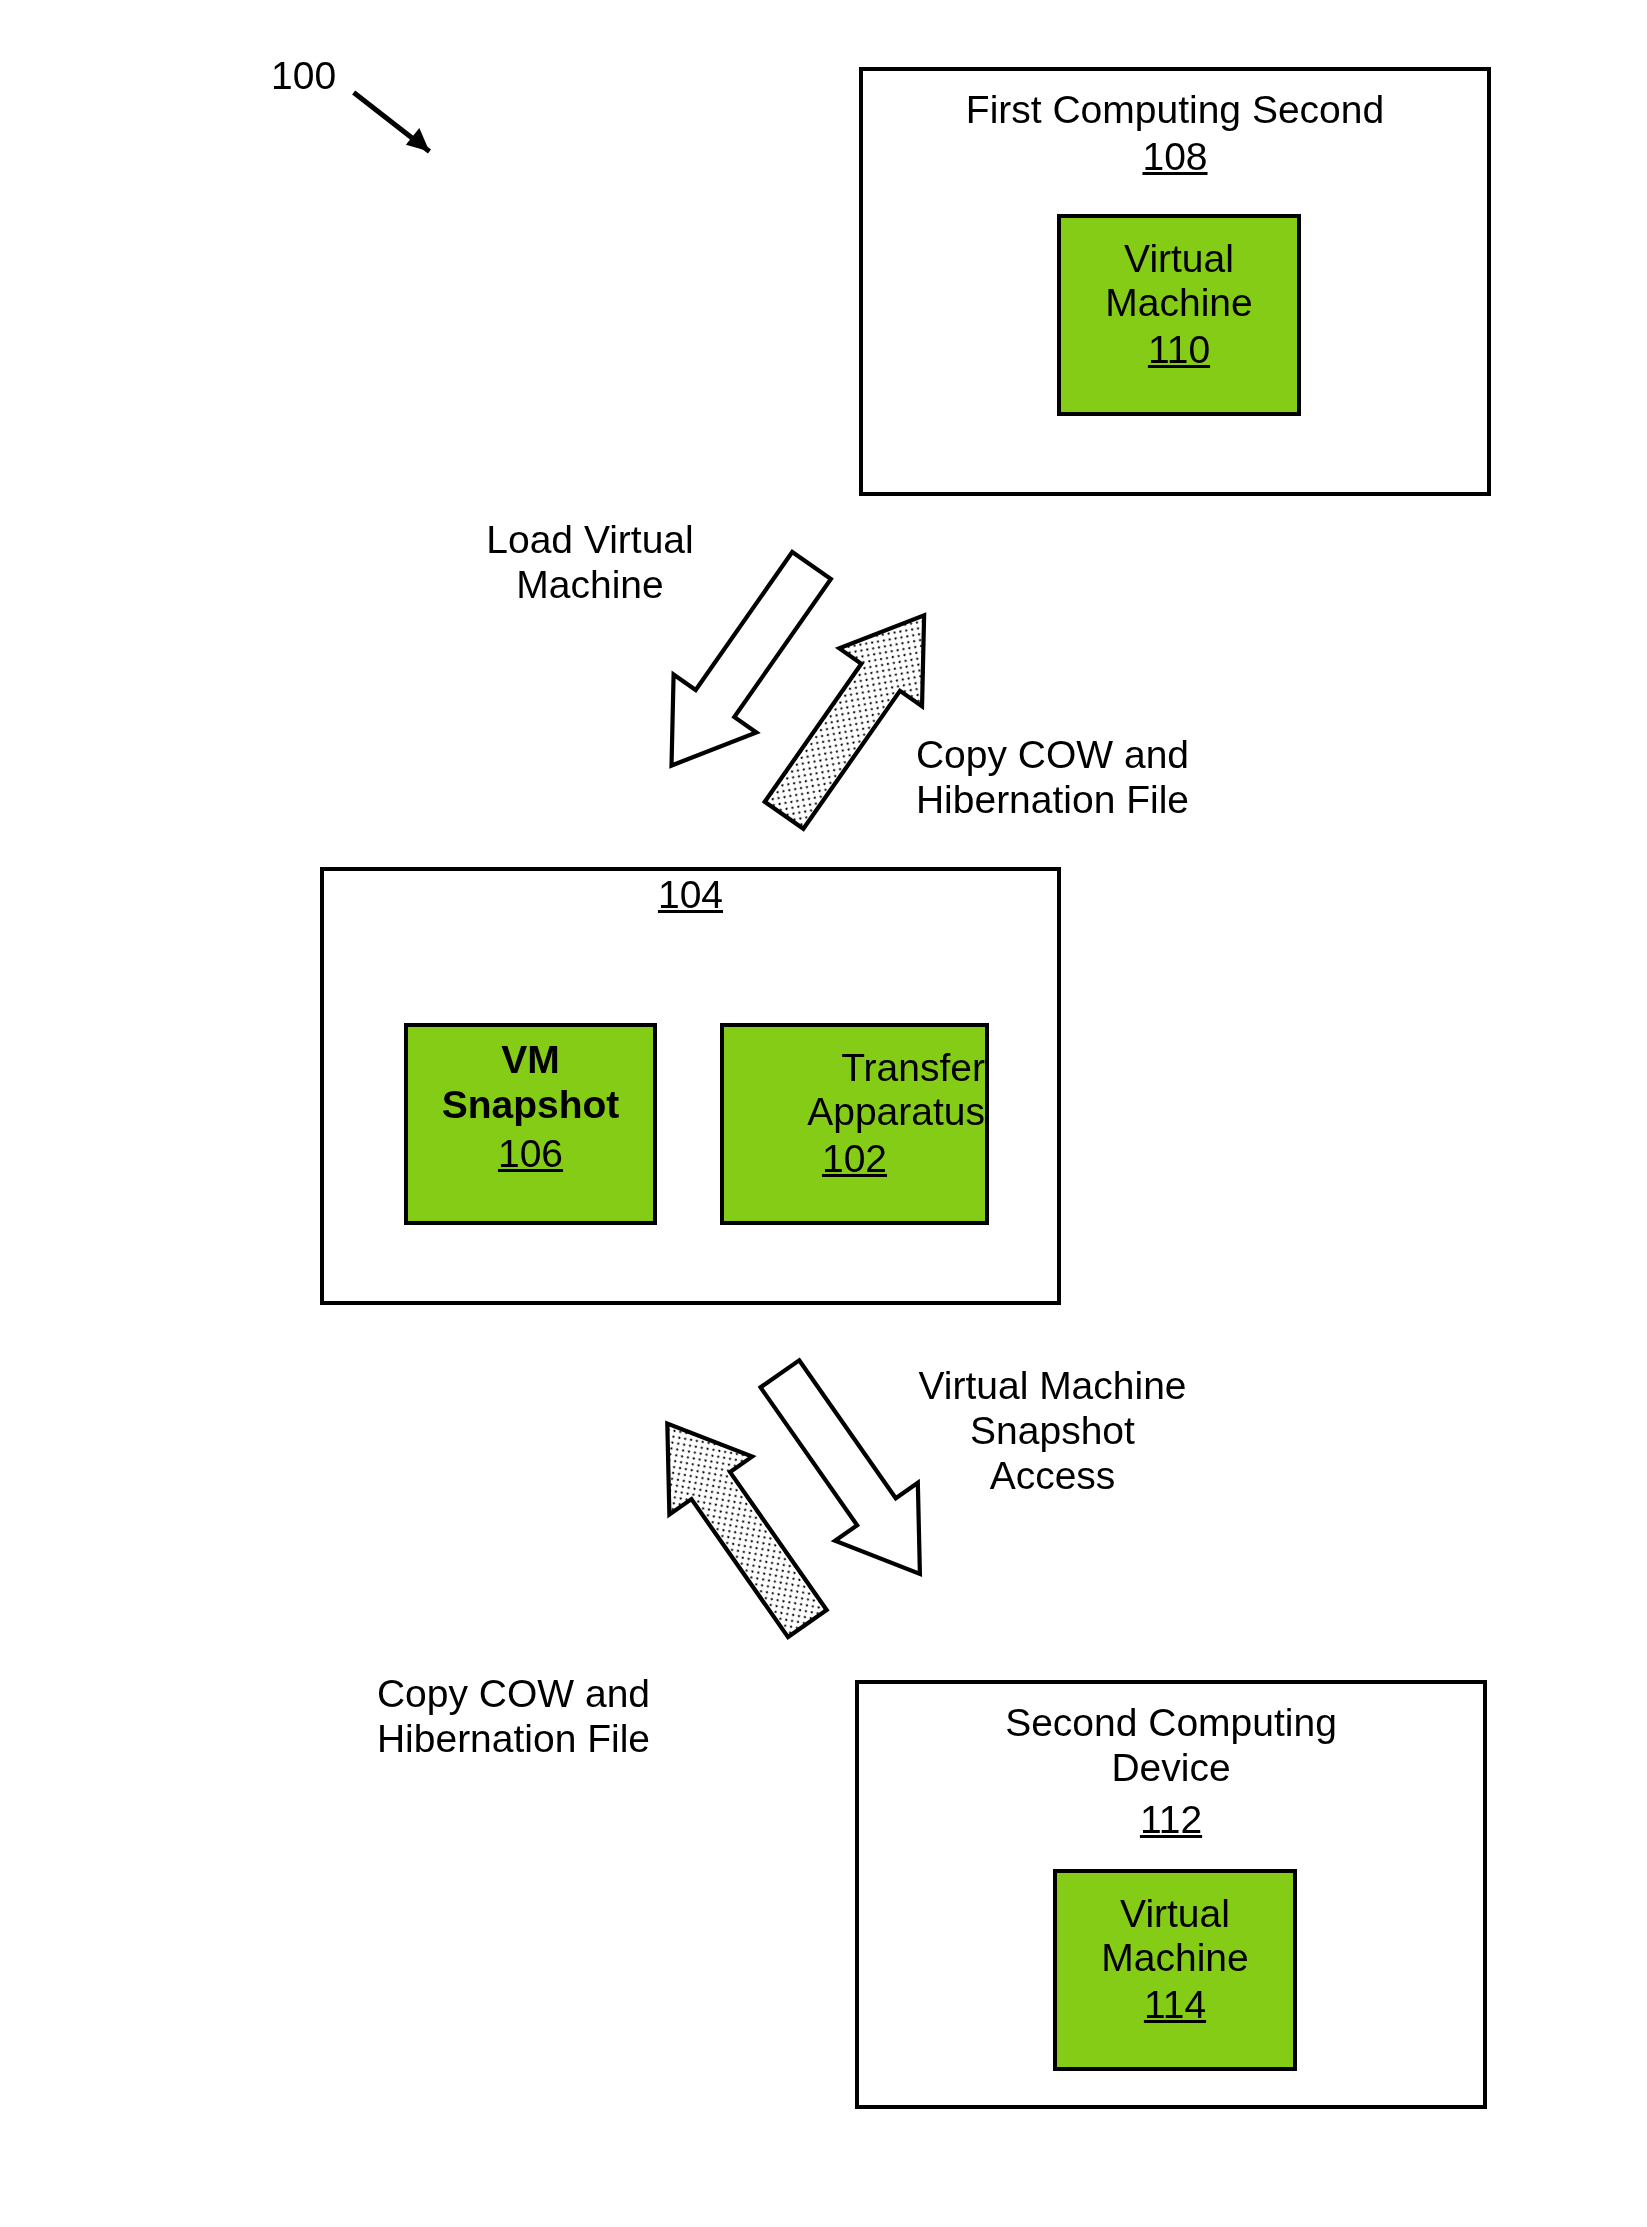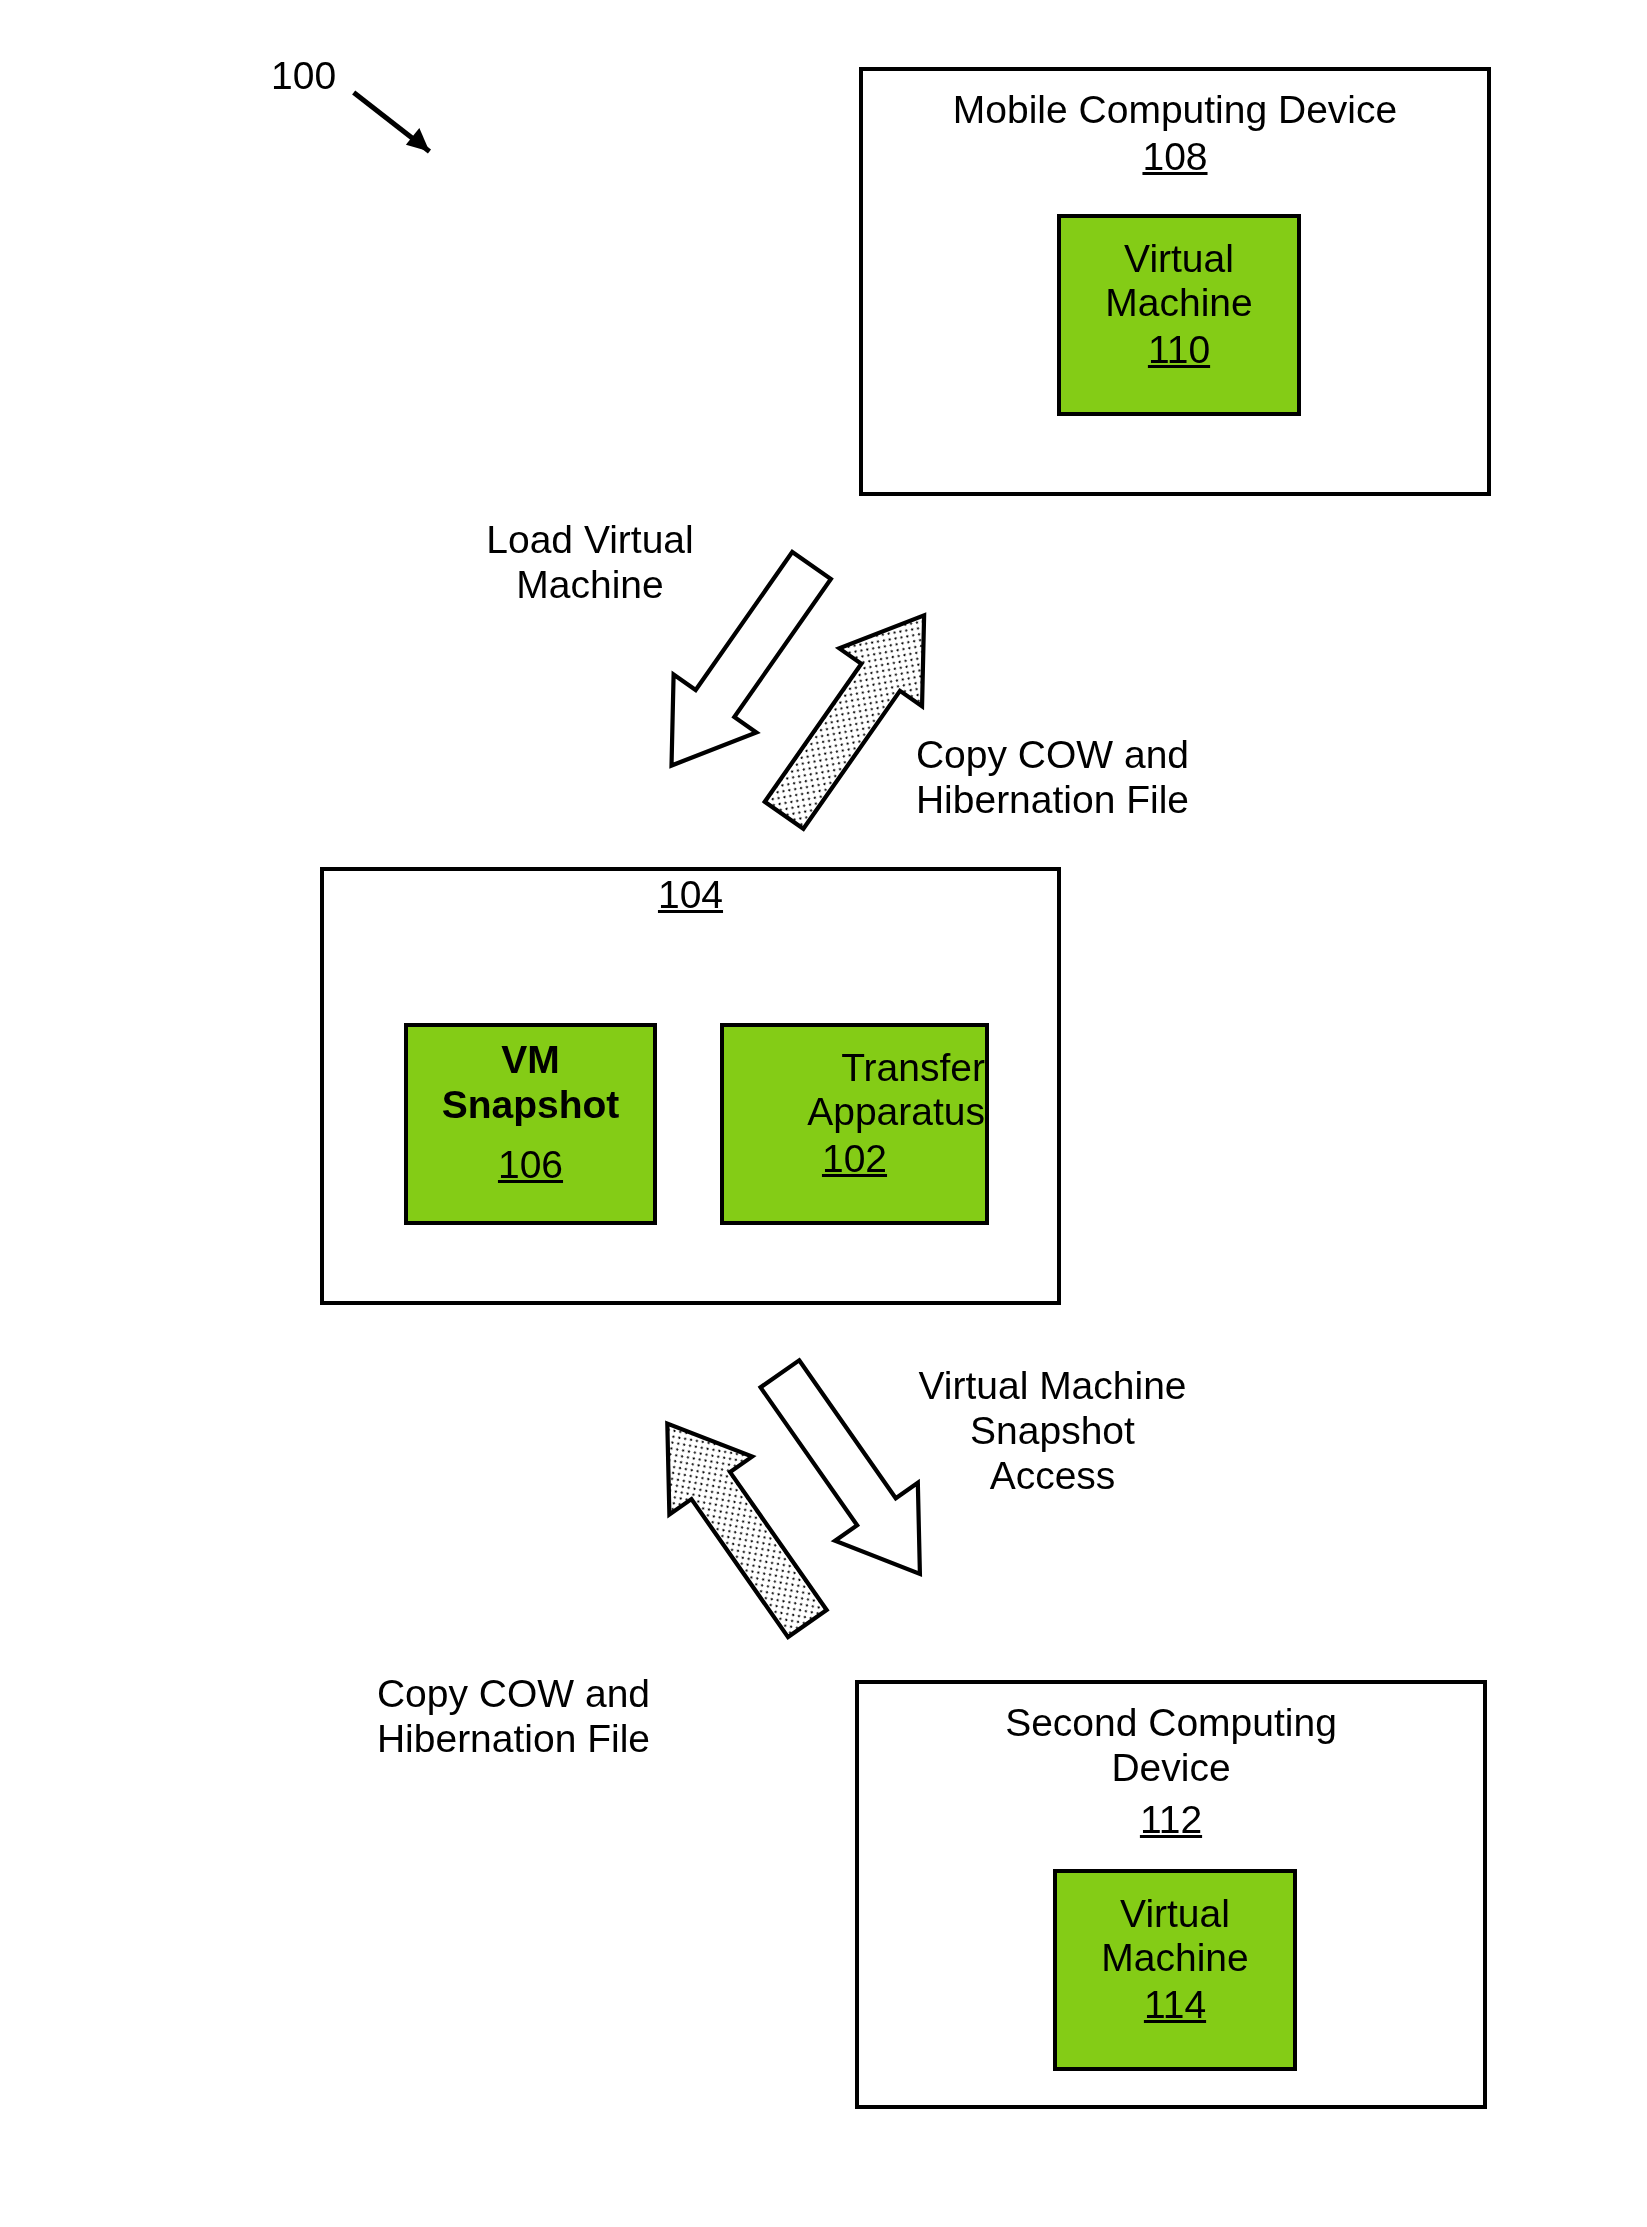--- a/index.html
+++ b/index.html
@@ -61,35 +61,35 @@
   }
 </style>
 </head>
 <body>
 
 <div class="canvas">
 
   <div class="callout-num" style="left:271px; top:54px;">100</div>
 
   <div class="box" style="left:859px; top:67px; width:632px; height:429px;">
-    <div class="box-title">Mobile Computing Device</div>
+    <div class="box-title">First Computing Second</div>
     <div class="refnum" style="margin-top:1.7px;">108</div>
     <div class="inner-box" style="left:194px; top:143px; width:244px; height:202px;">
       <div style="white-space:pre-line; font-size:39px; margin-top:18.5px; line-height:1.15;">Virtual
 Machine</div>
       <div class="refnum" style="margin-top:1.7px;">110</div>
     </div>
   </div>
 
   <div class="box" style="left:320px; top:867px; width:741px; height:438px;">
     <div class="refnum" style="margin-top:1.7px;">104</div>
     <div class="inner-box" style="left:80px; top:152px; width:253px; height:202px;">
       <div style="white-space:pre-line; font-size:39px; margin-top:11px; line-height:1.15;font-weight:bold;">VM
 Snapshot</div>
-      <div class="refnum" style="margin-top:15px;">106</div>
+      <div class="refnum" style="margin-top:4px;">106</div>
     </div>
     <div class="inner-box" style="left:396px; top:152px; width:269px; height:202px;">
       <div style="white-space:pre-line; font-size:39px; margin-top:18.5px; line-height:1.15;text-align:right;">Transfer
 Apparatus</div>
       <div class="refnum" style="margin-top:1.7px;">102</div>
     </div>
   </div>
 
   <div class="box" style="left:855px; top:1680px; width:632px; height:429px;">
     <div class="box-title" style="white-space:pre-line;">Second Computing

